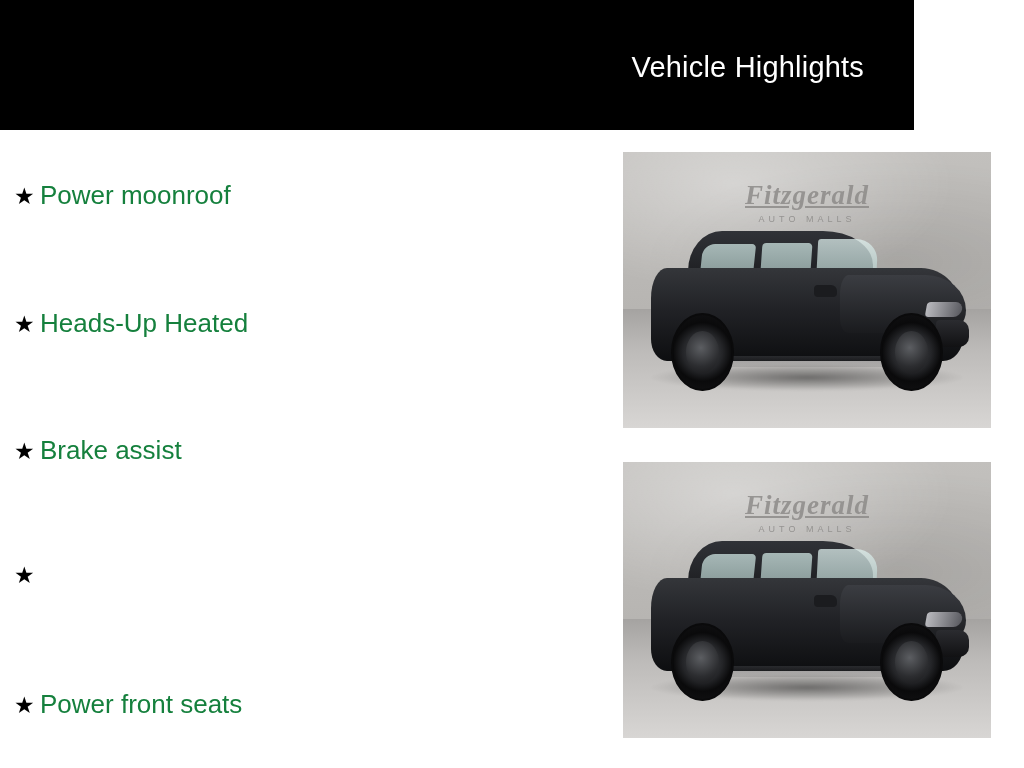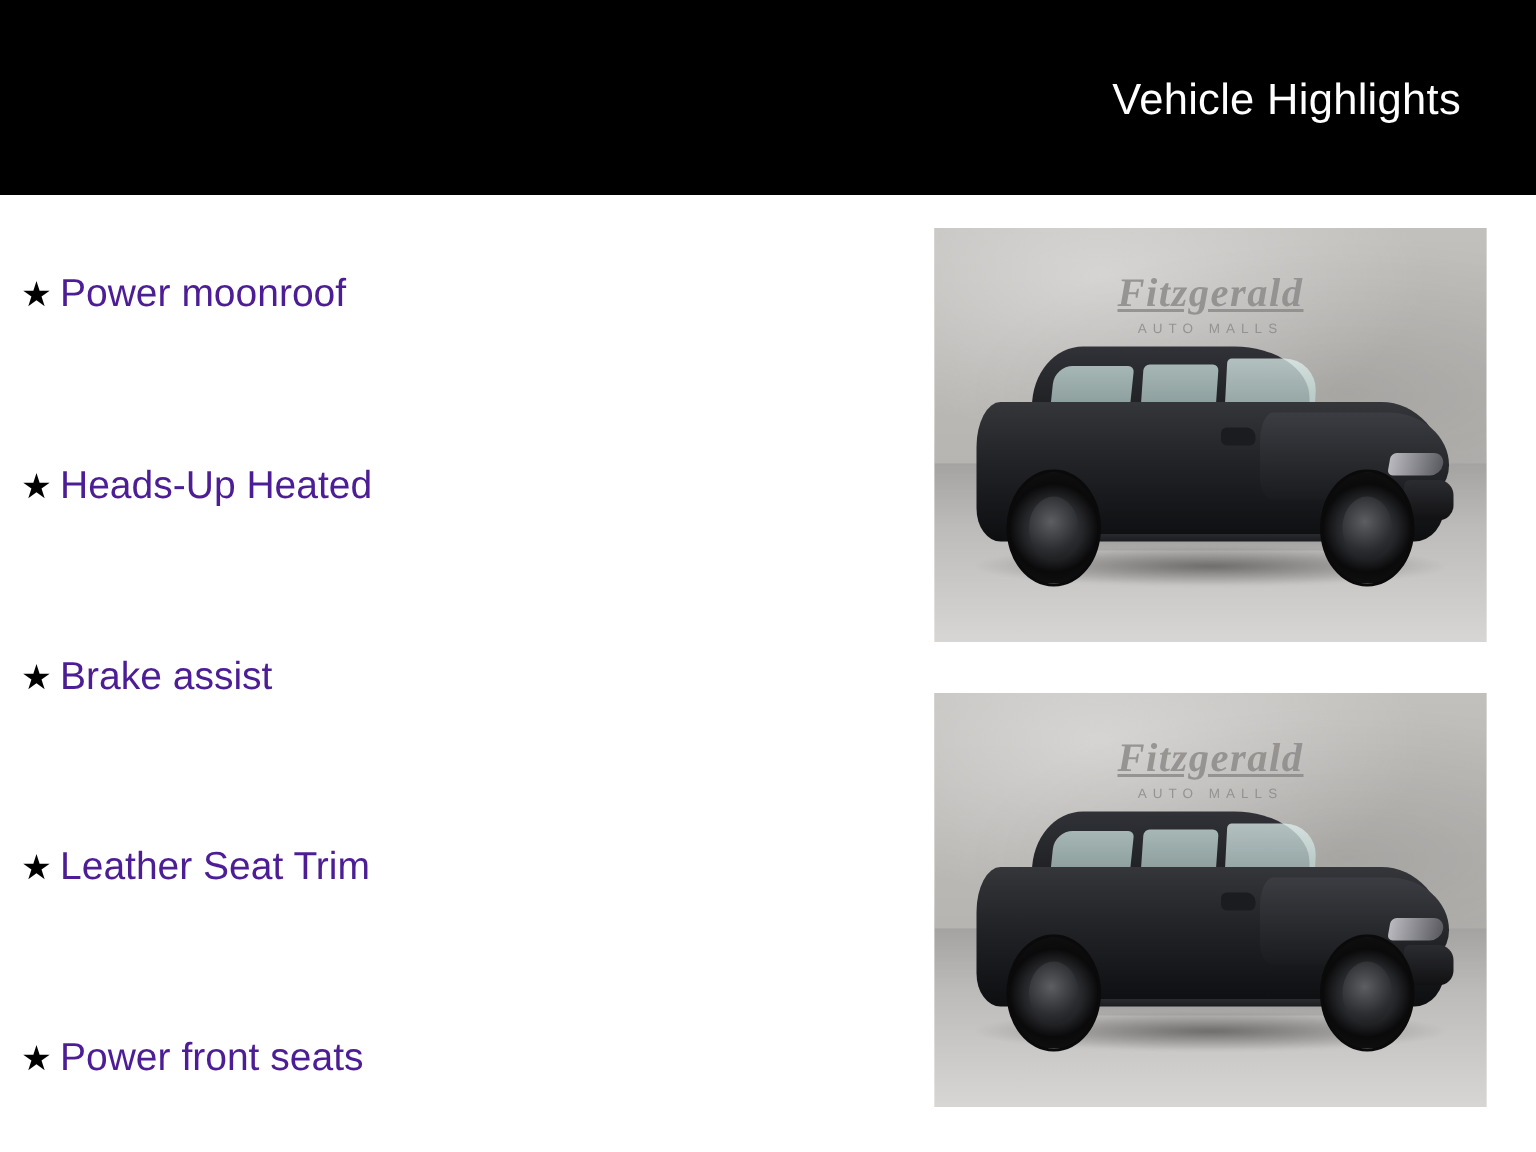--- a/index.html
+++ b/index.html
@@ -16,21 +16,21 @@
   .slide {
     position: relative;
     width: 1024px;
     height: 768px;
     background: #ffffff;
   }
   .header-bar {
     position: absolute;
     left: 0;
     top: 0;
-    width: 1024px;
+    width: 914px;
     height: 130px;
     background: #000000;
   }
   .header-title {
     position: absolute;
     right: 50px;
     top: 50px;
     color: #ffffff;
     font-size: 29px;
     line-height: 34px;
@@ -57,21 +57,21 @@
     display: inline-block;
     width: 26px;
     font-size: 23px;
     color: #000000;
     line-height: 1;
     text-align: left;
     flex: 0 0 auto;
   }
   .feature-label {
     font-size: 26px;
-    color: #4c1d95;
+    color: #15803d;
     line-height: 1;
   }
   .photo {
     position: absolute;
     overflow: hidden;
     background: linear-gradient(to bottom, #b9b7b4 0%, #c6c4c1 45%, #a9a7a5 57%, #d5d3d1 100%);
   }
   .photo-1 { left: 623px; top: 152px; width: 368px; height: 276px; }
   .photo-2 { left: 623px; top: 462px; width: 368px; height: 276px; }
 
@@ -262,21 +262,20 @@
       <span class="feature-label">Heads-Up Heated</span>
     </div>
 
     <div class="feature-item" style="top: 307px;">
       <span class="bullet-star">★</span>
       <span class="feature-label">Brake assist</span>
     </div>
 
     <div class="feature-item" style="top: 434px;">
       <span class="bullet-star">★</span>
-      <span class="feature-label">Leather Seat Trim</span>
     </div>
 
     <div class="feature-item" style="top: 561px;">
       <span class="bullet-star">★</span>
       <span class="feature-label">Power front seats</span>
     </div>
 
   </div>
 
   <div class="photo photo-1">

